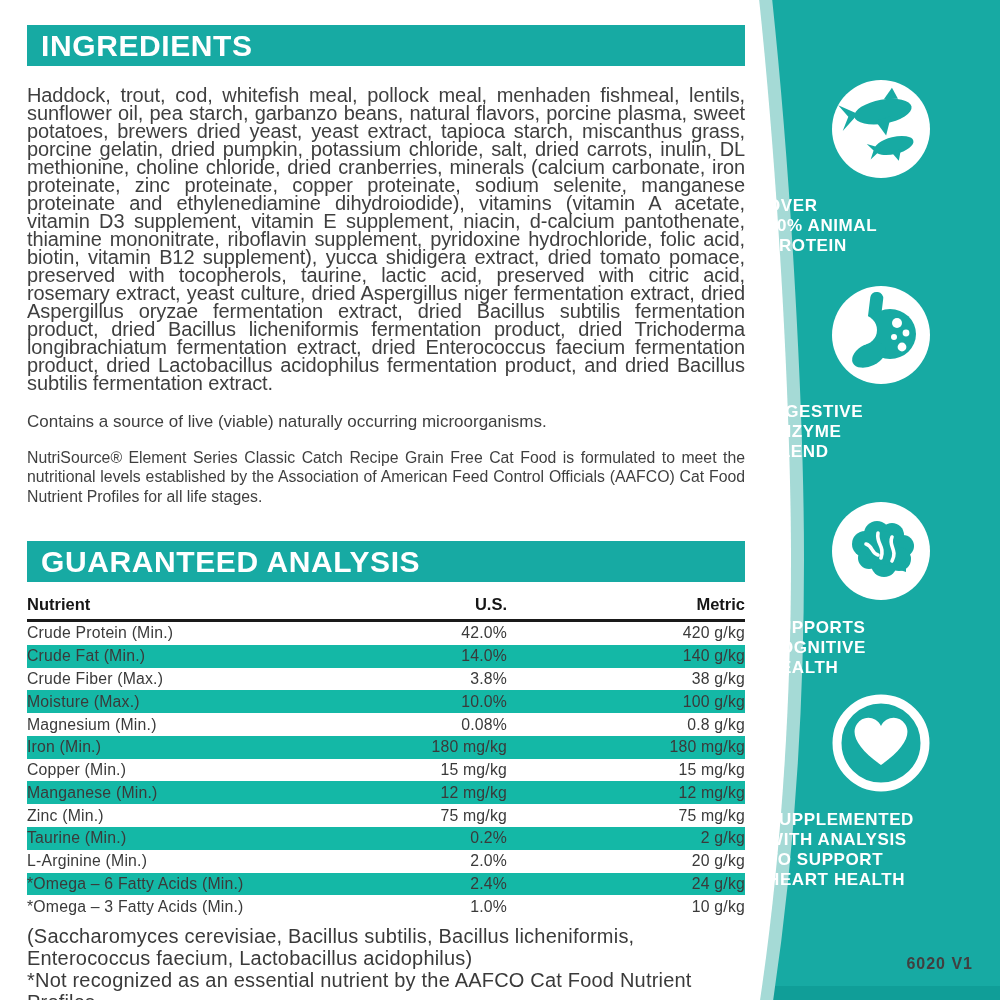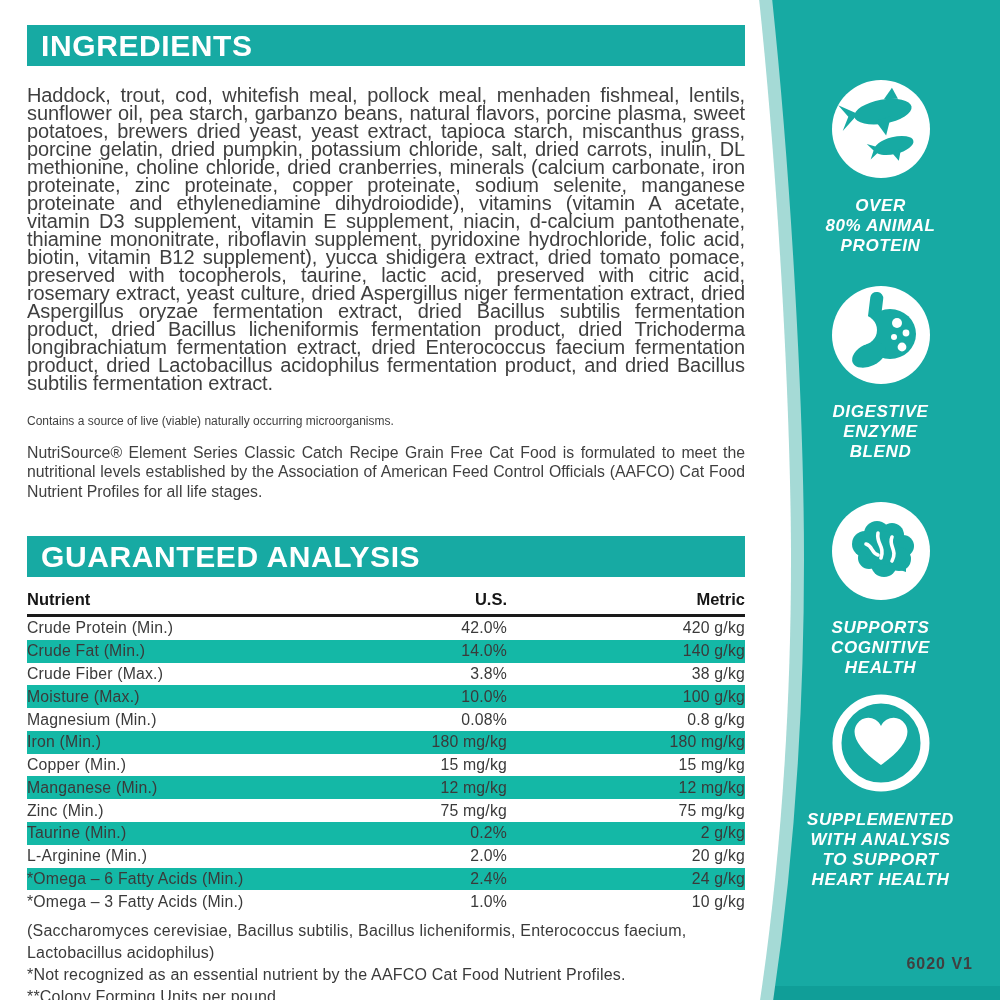--- a/index.html
+++ b/index.html
@@ -12,49 +12,49 @@
   .content{position:absolute;left:27px;top:0;width:718px;}
   .section-bar{
     margin-top:25px;height:41px;background:#17aaa3;color:#ffffff;
     font-weight:800;font-size:30px;line-height:41px;padding-left:14px;
     letter-spacing:0.6px;box-sizing:border-box;
   }
   .body-text{
     margin-top:20px;text-align:justify;font-size:20px;line-height:18px;
     color:#3f3f3f;letter-spacing:-0.1px;
   }
-  .note-text{margin-top:4px;font-size:12px;line-height:19.1px;color:#3f3f3f;}
+  .note-text{margin-top:4px;font-size:17px;line-height:19.1px;color:#3f3f3f;}
   .aafco-text{margin-top:9px;text-align:justify;font-size:15.8px;line-height:19.3px;color:#3f3f3f;}
   .ga-bar{margin-top:35px;}
   
   table.ga{width:718px;border-collapse:collapse;table-layout:fixed;margin-top:11px;}
   table.ga col.c-nutrient{width:320px;}
   table.ga col.c-us{width:160px;}
   table.ga col.c-metric{width:238px;}
   table.ga th{
     font-size:16.5px;font-weight:700;color:#161616;text-align:left;
     padding:2px 0 5px 0;border-bottom:3px solid #1a1a1a;
   }
   table.ga th.num, table.ga td.num{text-align:right;}
   table.ga td{
     font-size:15.8px;color:#3a3a3a;padding:2.4px 0;letter-spacing:0.2px;
     white-space:nowrap;overflow:hidden;
   }
   table.ga tr.stripe td{background:#14b8a6;}
   table.ga td.span-center{text-align:center;}
-  .footnote{font-size:16px;line-height:22px;color:#3a3a3a;letter-spacing:0.2px;}
+  .footnote{font-size:20px;line-height:22px;color:#3a3a3a;letter-spacing:0.2px;}
   .footnotes{margin-top:7px;}
   
   .sidebar{
     position:absolute;left:753px;top:0;width:247px;height:1000px;
     background:#17aaa3;
   }
   .sidebar svg.curve{position:absolute;left:0;top:0;width:247px;height:1000px;display:block;}
   .badge{
-    position:absolute;left:14px;width:227px;text-align:center;font-style:italic;
+    position:absolute;left:14px;width:227px;
   }
   .badge .icon-wrap{display:flex;justify-content:center;}
   .badge svg.icon{width:110px;height:110px;display:block;}
   .badge .badge-label{
     margin-top:12px;color:#ffffff;font-weight:700;font-size:17px;
     line-height:20px;letter-spacing:0.6px;white-space:pre-line;
   }
   .badge-protein{top:74px;}
   .badge-digestive{top:280px;}
   .badge-cognitive{top:496px;}

